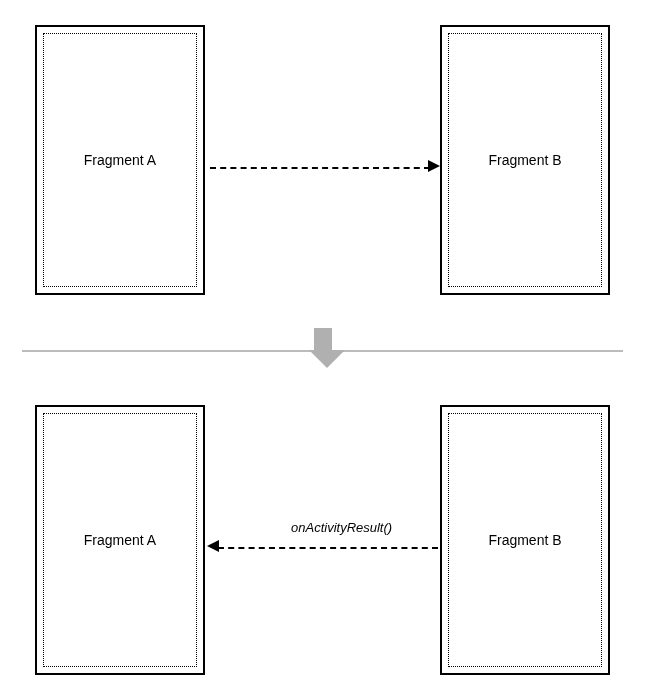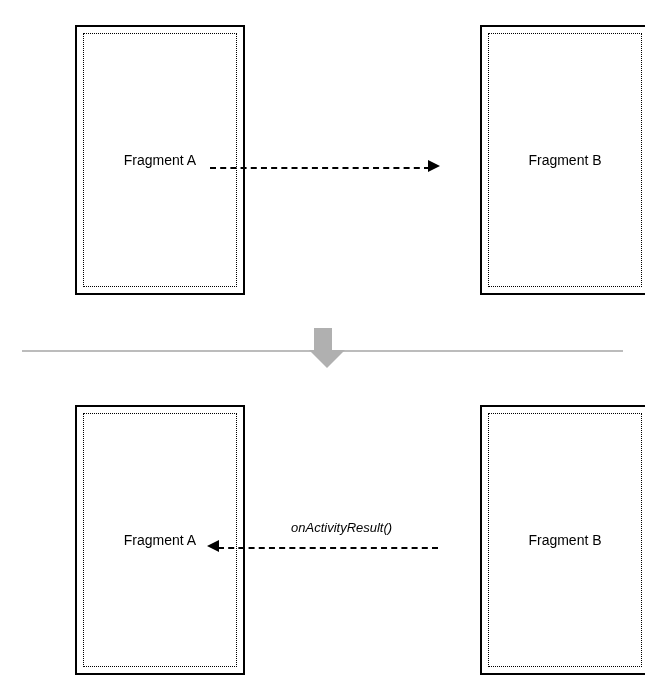--- a/index.html
+++ b/index.html
@@ -8,21 +8,20 @@
   
   .frag{
     position:absolute;
     width:170px;
     height:270px;
     border:2px solid #000;
     box-sizing:border-box;
     display:flex;
     align-items:center;
     justify-content:center;
-    margin-left:40px;
   }
   .frag::before{
     content:"";
     position:absolute;
     top:6px;left:6px;right:6px;bottom:6px;
     border:1.5px dotted #000;
   }
   .frag-label{
     position:relative;
     font-size:14px;

